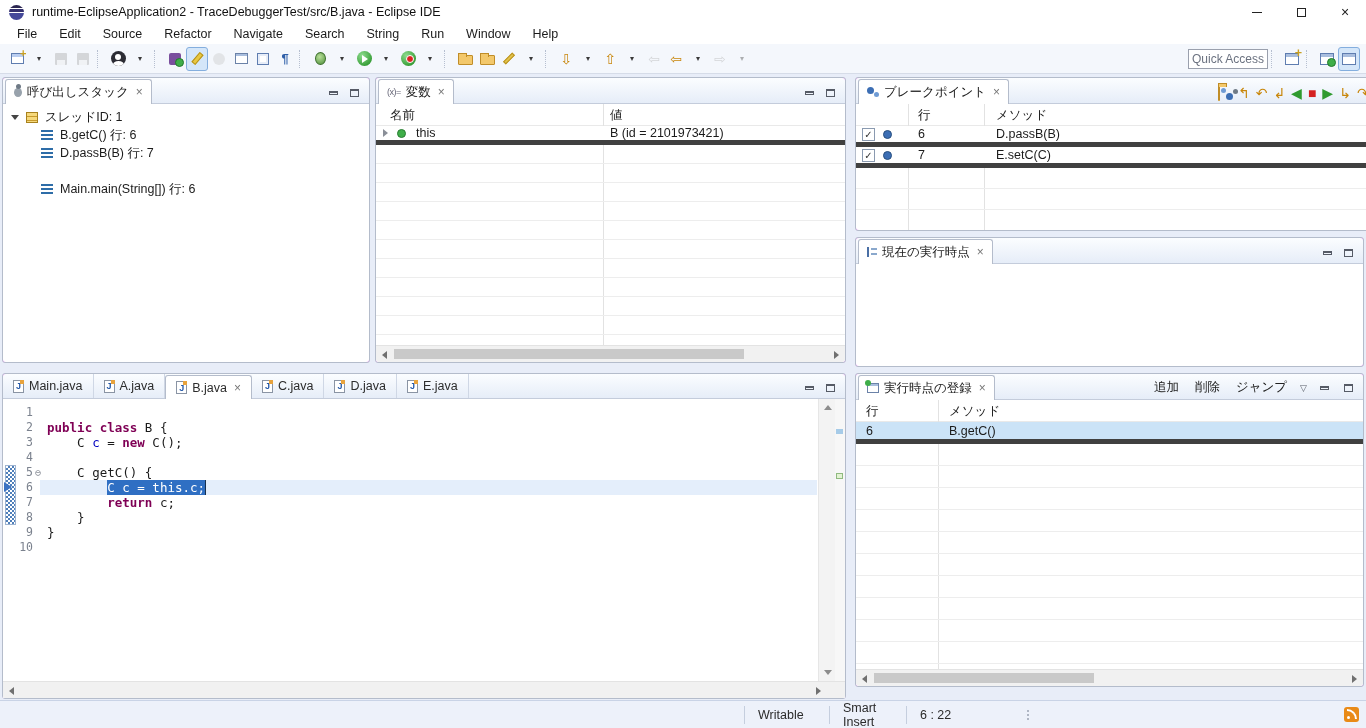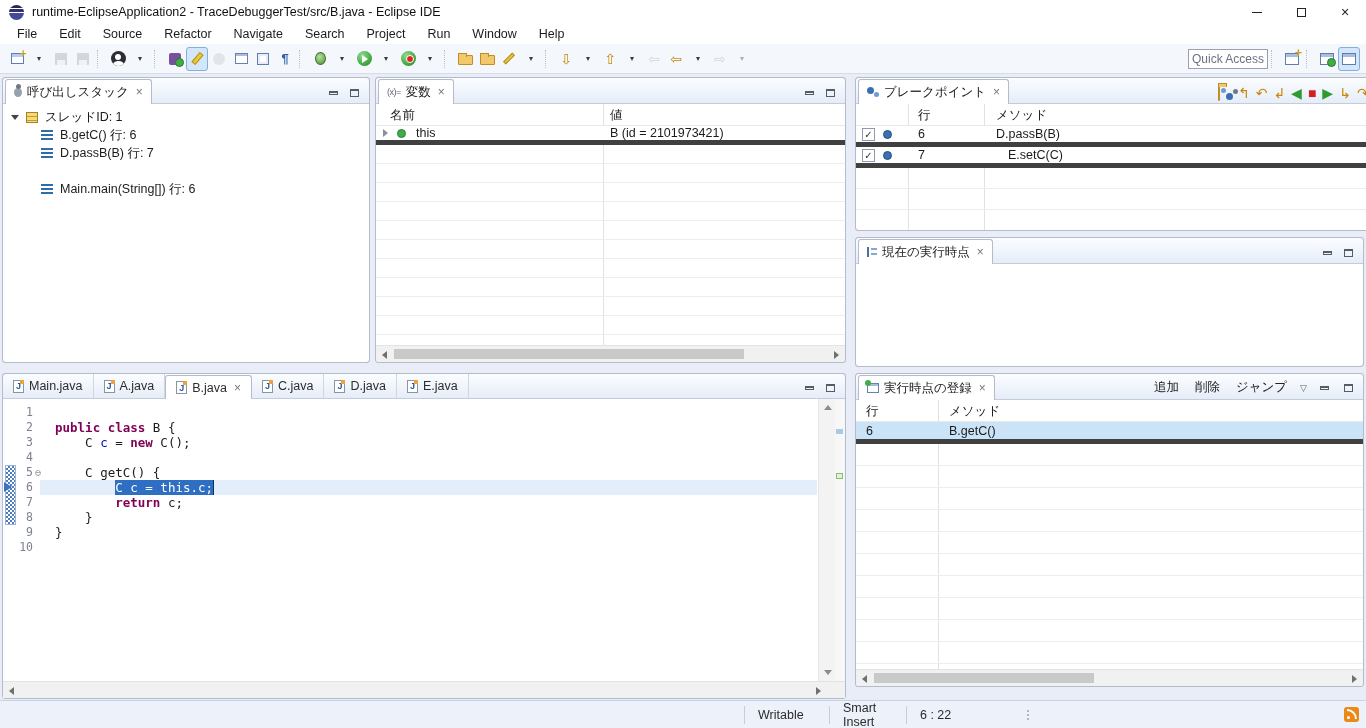--- a/index.html
+++ b/index.html
@@ -120,21 +120,21 @@
   
   .etabs { position:relative; height:25px; background:linear-gradient(#fbfdff,#e6edf8); border-bottom:1px solid #c4ccdb; display:flex; align-items:flex-end; border-radius:3px 3px 0 0; }
   .etab { height:24px; display:flex; align-items:center; gap:5px; padding:0 10px; color:#2c2c2c; border-right:1px solid #cfd7e5; }
   .etab.active { background:#fff; border:1px solid #b4bccb; border-bottom:none; border-radius:3px 3px 0 0; position:relative; top:1px; }
   .jfile { width:11px; height:13px; background:#fff; border:1px solid #8a94a4; position:relative; font-size:9px; font-weight:bold; color:#2458a8; display:flex; align-items:center; justify-content:center; }
   .jfile::after { content:""; position:absolute; right:-1px; top:-1px; width:4px; height:4px; background:#e8a33d; }
   .edbody { position:absolute; left:0; top:25px; right:0; bottom:17px; background:#fff; overflow:hidden; }
   .cl { position:relative; height:15px; font-family:"DejaVu Sans Mono","Liberation Mono",monospace; font-size:12.5px; line-height:15px; white-space:pre; }
   .ln { position:absolute; left:0; width:30px; text-align:right; color:#7b828e; font-size:11.5px; }
   .fold { position:absolute; left:32px; top:0; color:#8a8f98; font-size:10px; line-height:15px; }
-  .ct { position:absolute; left:44px; top:0; white-space:pre;margin-left:8px; }
+  .ct { position:absolute; left:44px; top:0; white-space:pre; }
   .kw { color:#7f0055; font-weight:bold; }
   .fld { color:#0000c0; }
   .cl.cur::before { content:""; position:absolute; left:37px; right:0; top:0; bottom:0; background:#e4eefb; }
   .sel { background:#2f6fc3; color:#fff; border-right:1px solid #16304f; }
   .ip-bar { position:absolute; left:2px; width:11px;
     background:conic-gradient(#4f7fba 90deg,#fff 90deg 180deg,#4f7fba 180deg 270deg,#fff 270deg);
     background-size:4px 4px; border:1px solid #9fb4d0; }
   .ip-arrow { position:absolute; left:1px; width:0; height:0; border-top:5px solid transparent; border-bottom:5px solid transparent; border-left:8px solid #3b72c2; }
   .oruler { position:absolute; right:0; top:0; bottom:0; width:10px; background:#f7f7f7; }
   .mark-blue { position:absolute; left:1px; width:7px; height:5px; background:#a6cbe8; }
@@ -169,21 +169,21 @@
     </span>
 </div>
 
 <div class="menubar">
   <span class="mi">File</span>
   <span class="mi">Edit</span>
   <span class="mi">Source</span>
   <span class="mi">Refactor</span>
   <span class="mi">Navigate</span>
   <span class="mi">Search</span>
-  <span class="mi">Project</span>
+  <span class="mi">String</span>
   <span class="mi">Run</span>
   <span class="mi">Window</span>
   <span class="mi">Help</span>
 </div>
 
 <div class="toolbar">
   <span class="tbtn">
       <span class="newwin"></span>
     </span>
   <span class="tbtn">
@@ -423,21 +423,21 @@
     <div class="trow" style="top:22px; height:21px;">
       <span class="cbx" style="margin-left:6px;">✓</span>
       <span class="bp-dot" style="margin-left:8px;"></span>
       <span style="position:absolute; left:62px;">6</span>
       <span style="position:absolute; left:140px;">D.passB(B)</span>
     </div>
     <div class="trow" style="top:43px; height:21px;">
       <span class="cbx" style="margin-left:6px;">✓</span>
       <span class="bp-dot" style="margin-left:8px;"></span>
       <span style="position:absolute; left:62px;">7</span>
-      <span style="position:absolute; left:152px;text-align:center;">E.setC(C)</span>
+      <span style="position:absolute; left:140px;text-align:center;">E.setC(C)</span>
     </div>
     <div class="fillrows" style="top:64px;">
         <div class="frow-21"></div>
         <div class="frow-21"></div>
       </div>
   </div>
 </div>
 
 <div class="panel" style="left:855px; top:237px; width:509px; height:130px;">
   <div class="ptabs">

